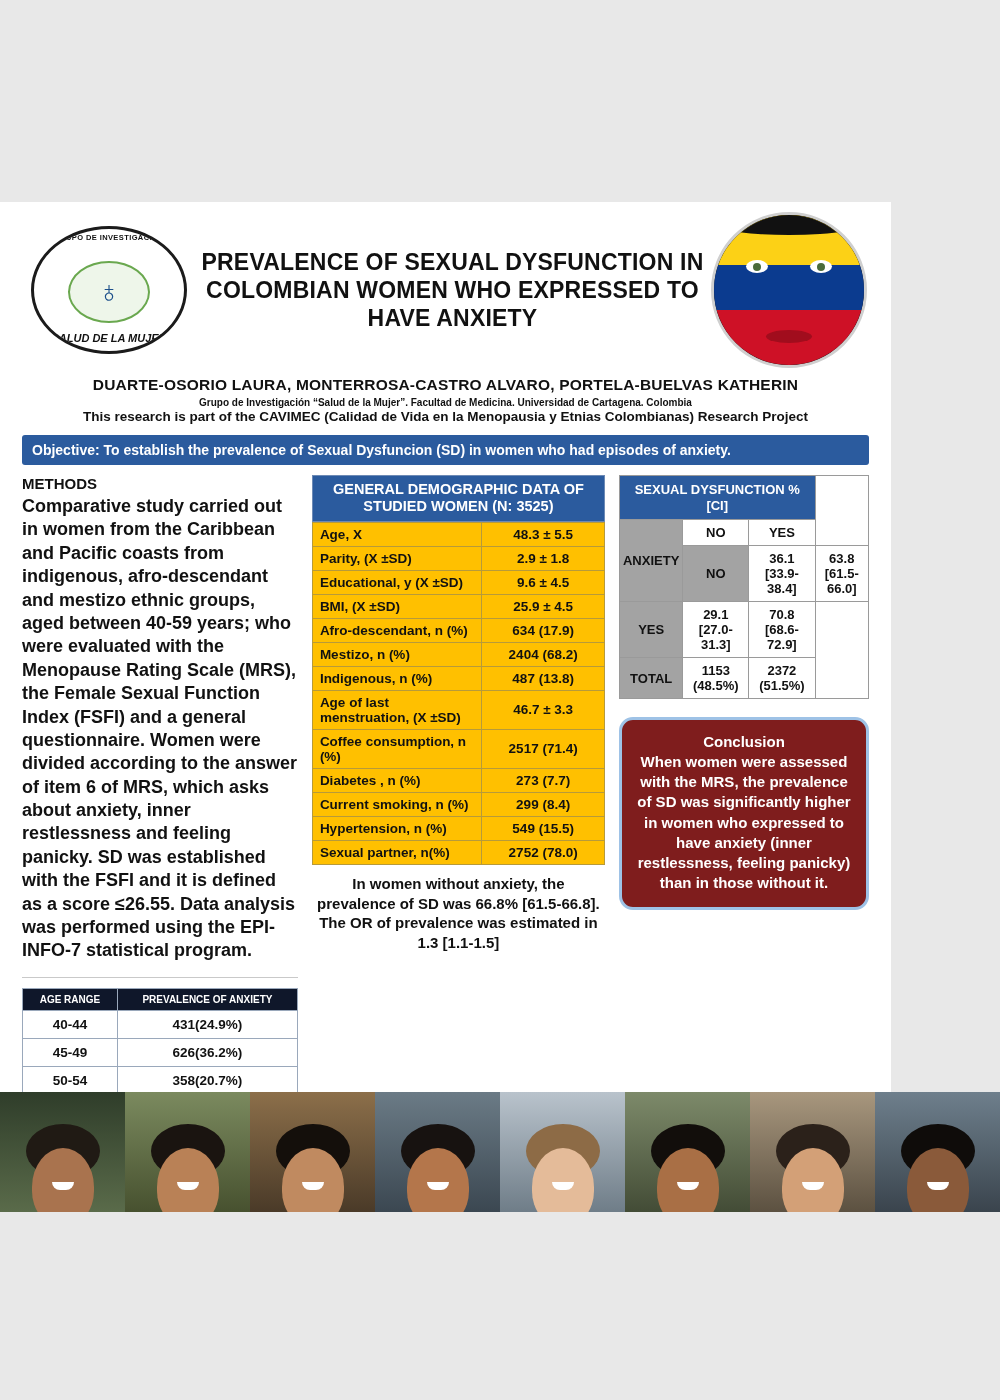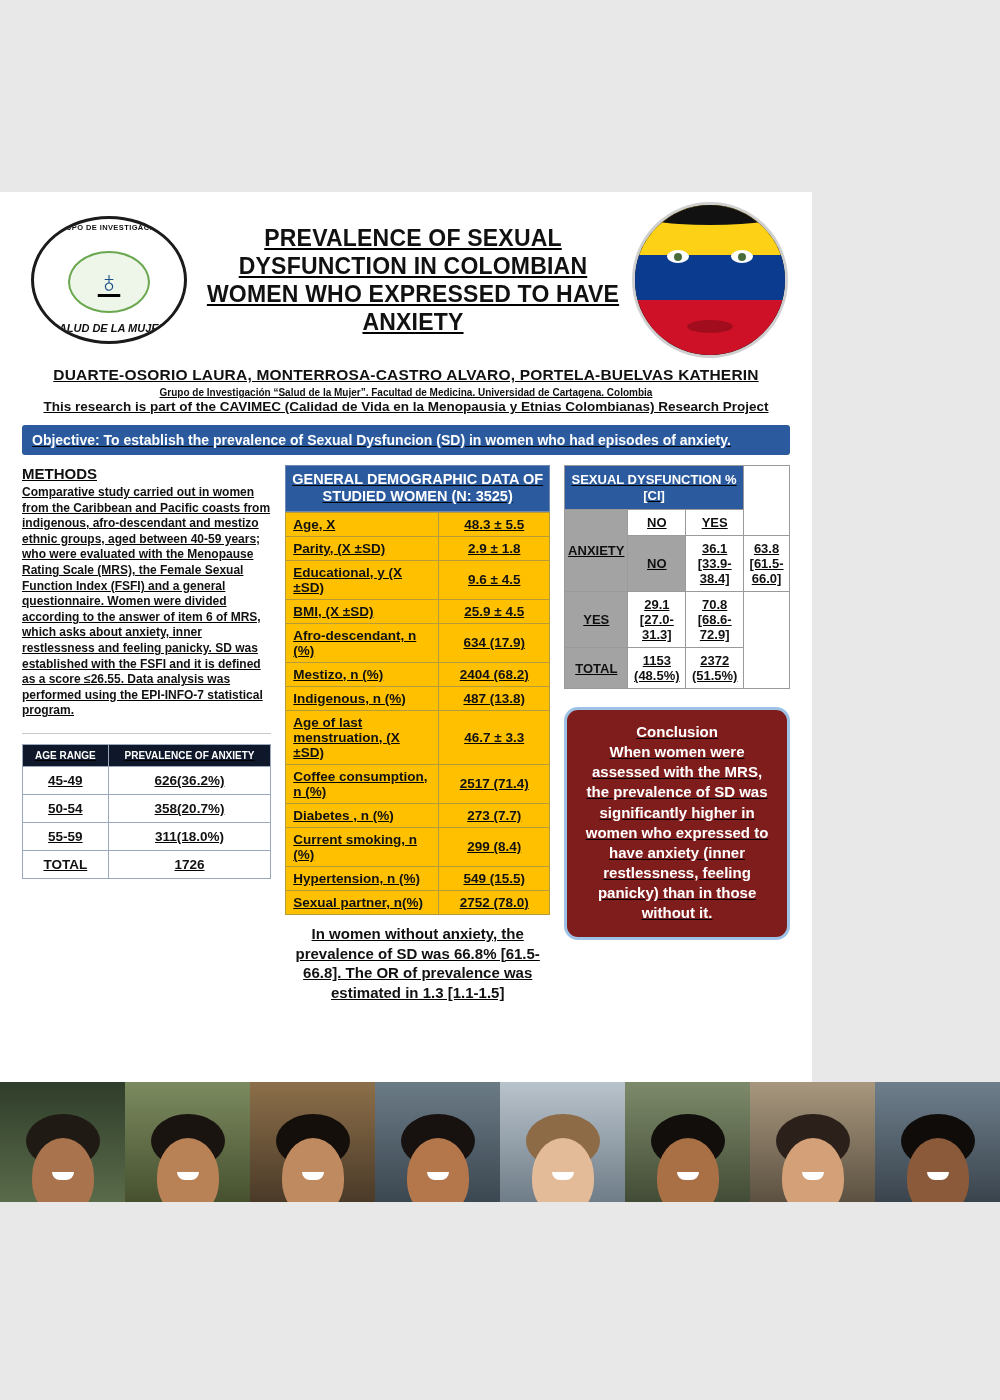--- a/index.html
+++ b/index.html
@@ -1,17 +1,17 @@
 <!DOCTYPE html>
 <html><head>
 <meta charset="utf-8">
 <style>
   html,body{margin:0;padding:0;background:#e8e8e8;}
   body{width:1000px;height:1400px;font-family:"Liberation Sans",sans-serif;}
-  .page{position:absolute;left:0;top:192px;width:812px;height:1010px;background:#ffffff;text-decoration:underline;}
+  .page{position:absolute;left:0;top:202px;width:891px;height:1010px;background:#ffffff;}
   
   .header{display:flex;align-items:center;padding:10px 24px 0 24px;}
   .logo{width:170px;height:130px;flex:0 0 170px;display:flex;align-items:center;justify-content:center;}
   .logo-circle{width:150px;height:122px;border-radius:50%;background:#fff;border:3px solid #1b1b1b;position:relative;overflow:hidden;display:flex;align-items:center;justify-content:center;flex-direction:column;}
   .logo-top{position:absolute;top:4px;left:0;right:0;text-align:center;font-size:7.5px;font-weight:bold;letter-spacing:.4px;color:#111;}
   .logo-bottom{position:absolute;bottom:7px;left:0;right:0;text-align:center;font-size:11px;font-weight:bold;font-style:italic;color:#111;}
   .logo-inner{width:78px;height:58px;border-radius:50%;background:#eef6ea;border:2px solid #6aa84f;display:flex;align-items:center;justify-content:center;margin-top:4px;}
   .logo-fig{font-size:30px;color:#1c4f8b;line-height:1;}
   .title-wrap{flex:1;text-align:center;padding:0 6px;}
   .poster-title{font-size:23px;font-weight:bold;color:#111;line-height:1.22;letter-spacing:.2px;}
@@ -28,21 +28,21 @@
   .a1{font-size:15.5px;font-weight:bold;color:#111;letter-spacing:.2px;}
   .a2{font-size:10px;font-weight:bold;color:#111;margin-top:3px;}
   .a3{font-size:13.5px;font-weight:bold;color:#111;margin-top:1px;}
   .objective{margin:11px 22px 0 22px;background:#2b5b9e;color:#fff;font-size:14px;font-weight:bold;padding:7px 10px;border-radius:3px;}
   
   .cols{display:flex;gap:14px;padding:10px 22px 0 22px;}
   .col-left{width:320px;}
   .col-mid{width:340px;}
   .col-right{width:290px;}
   .methods-h{font-size:15px;font-weight:bold;color:#111;margin-bottom:3px;}
-  .methods-p{font-size:12px;font-weight:bold;color:#111;line-height:1.3;}
+  .methods-p{font-size:18px;font-weight:bold;color:#111;line-height:1.3;}
   .hr{height:1px;background:#c9c9c9;margin:14px 0 10px 0;}
   table{border-collapse:collapse;width:100%;}
   .age-tbl th{background:#0f172a;color:#fff;font-size:10px;font-weight:bold;border:1px solid #9aa8bb;padding:5px 8px;}
   .age-tbl td{border:1px solid #9aa8bb;font-size:13.5px;font-weight:bold;text-align:center;padding:6px 4px;color:#111;background:#fff;}
   
   .demo-title{background:#2b5b9e;color:#fff;font-size:14.5px;font-weight:bold;text-align:center;padding:5px 6px;line-height:1.2;border:1px solid #6d8ab5;}
   .demo-tbl td{border:1px solid #b79a3a;font-size:13.5px;font-weight:bold;padding:4px 7px;color:#111;}
   .demo-tbl td.k{background:#ffc000;width:58%;}
   .demo-tbl td.v{background:#ffc000;text-align:center;}
   .note{font-size:15px;font-weight:bold;text-align:center;color:#111;margin-top:9px;line-height:1.32;}
@@ -105,20 +105,24 @@
       <div class="methods-h">METHODS</div>
       <div class="methods-p">Comparative study carried out in women from the Caribbean and Pacific coasts from indigenous, afro-descendant and mestizo ethnic groups, aged between 40-59 years; who were evaluated with the Menopause Rating Scale (MRS), the Female Sexual Function Index (FSFI) and a general questionnaire. Women were divided according to the answer of item 6 of MRS, which asks about anxiety, inner restlessness and feeling panicky. SD was established with the FSFI and it is defined as a score ≤26.55. Data analysis was performed using the EPI-INFO-7 statistical program.</div>
       <div class="hr"></div>
       <table class="age-tbl">
         <tbody>
             <tr>
           <th>AGE RANGE</th>
           <th>PREVALENCE OF ANXIETY</th>
         </tr>
         <tr>
+          <td>40-44</td>
+          <td>431(24.9%)</td>
+        </tr>
+        <tr>
           <td>45-49</td>
           <td>626(36.2%)</td>
         </tr>
         <tr>
           <td>50-54</td>
           <td>358(20.7%)</td>
         </tr>
         <tr>
           <td>55-59</td>
           <td>311(18.0%)</td>

